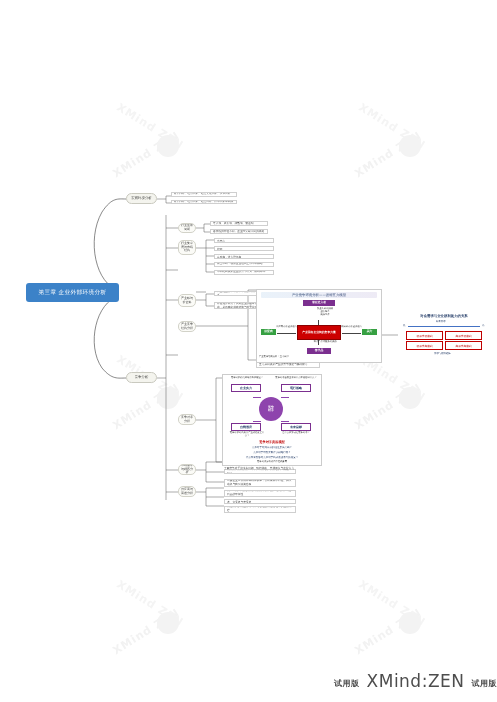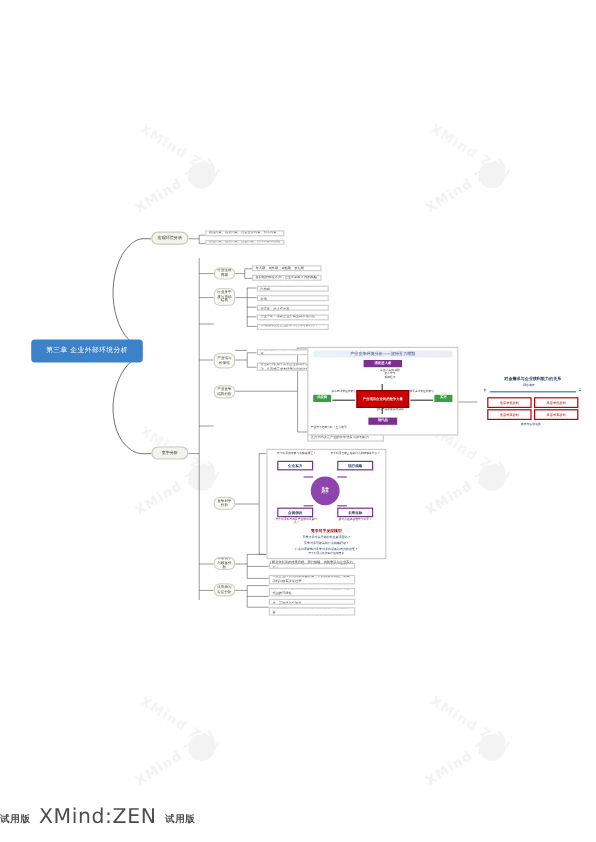--- a/index.html
+++ b/index.html
@@ -79,21 +79,21 @@
   
   .mx-title{position:absolute;left:0;right:0;text-align:center;
         font-size:3.4px;color:#1f3864;font-weight:bold;}
   .mx-cell{position:absolute;box-sizing:border-box;border:.4px solid #c00000;
         color:#c00000;font-size:2.7px;display:flex;align-items:center;
         justify-content:center;background:#ffffff;}
   .mx-axis{position:absolute;background:#4472c4;}
   .mx-lbl{position:absolute;font-size:2.4px;color:#1f3864;}
 
   
-  #footer{position:absolute;left:0;right:0;bottom:11px;text-align:left;
+  #footer{position:absolute;left:0;right:0;bottom:11px;text-align:right;
           color:#4d4d4d;white-space:nowrap;}
   #footer .trial{font-size:8px;font-weight:bold;letter-spacing:.5px;}
   #footer .brand{font-size:17px;font-weight:normal;letter-spacing:.5px;
           margin:0 7px;vertical-align:middle;}
 </style>
 </head>
 <body>
 
 <div id="canvas">
 

